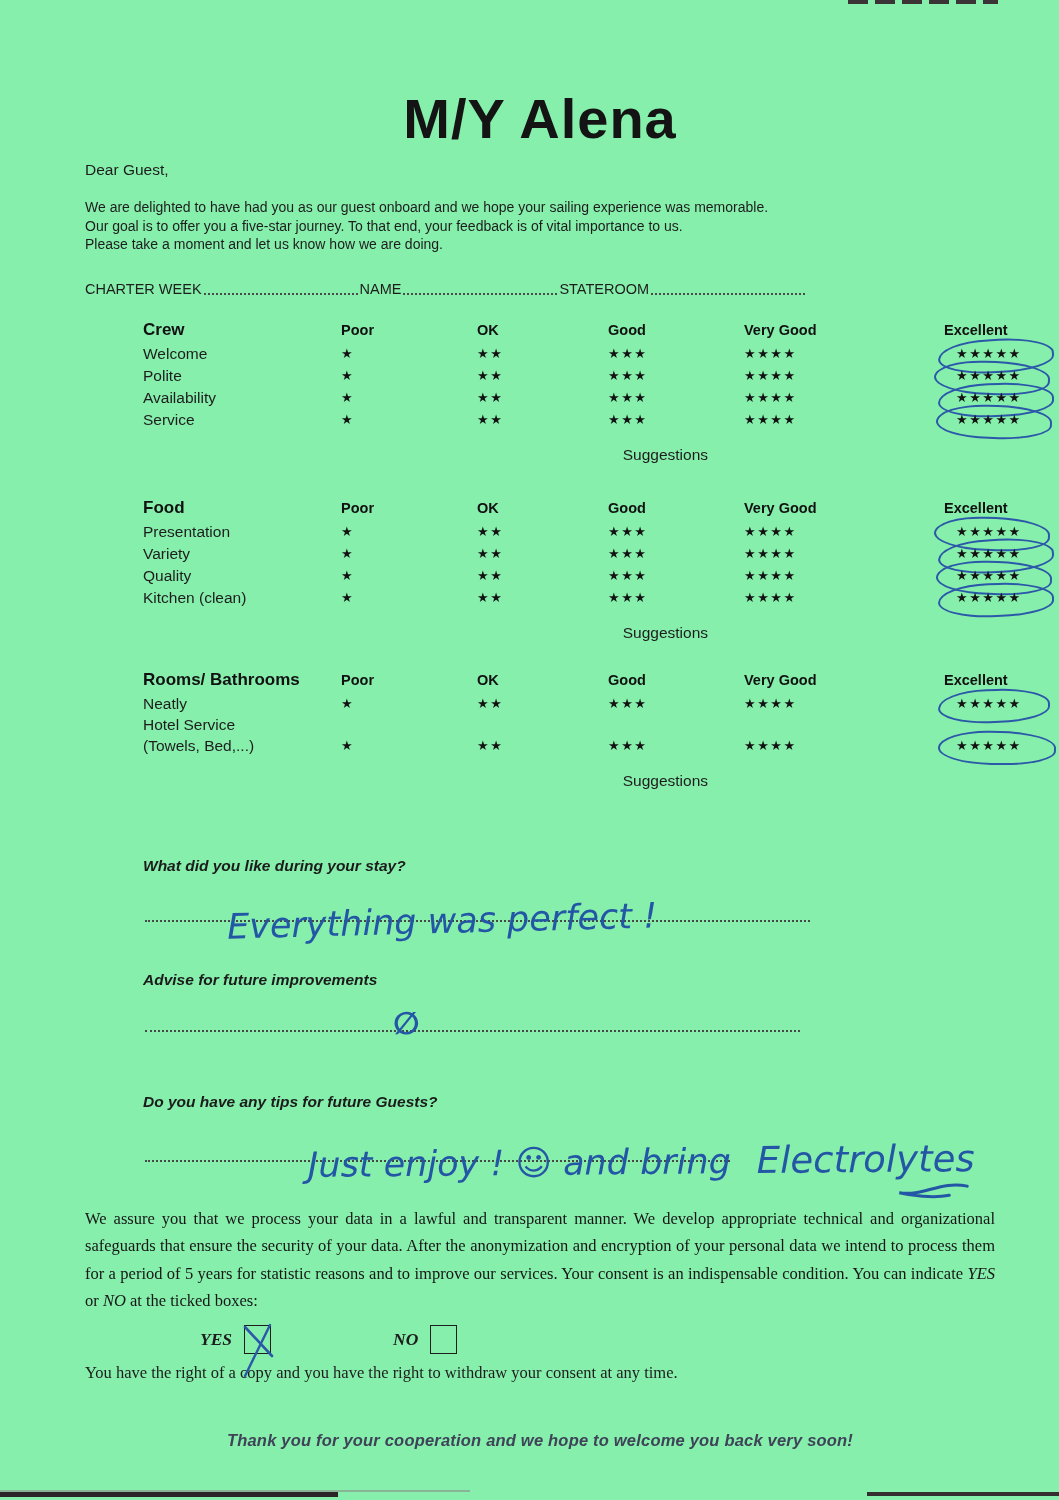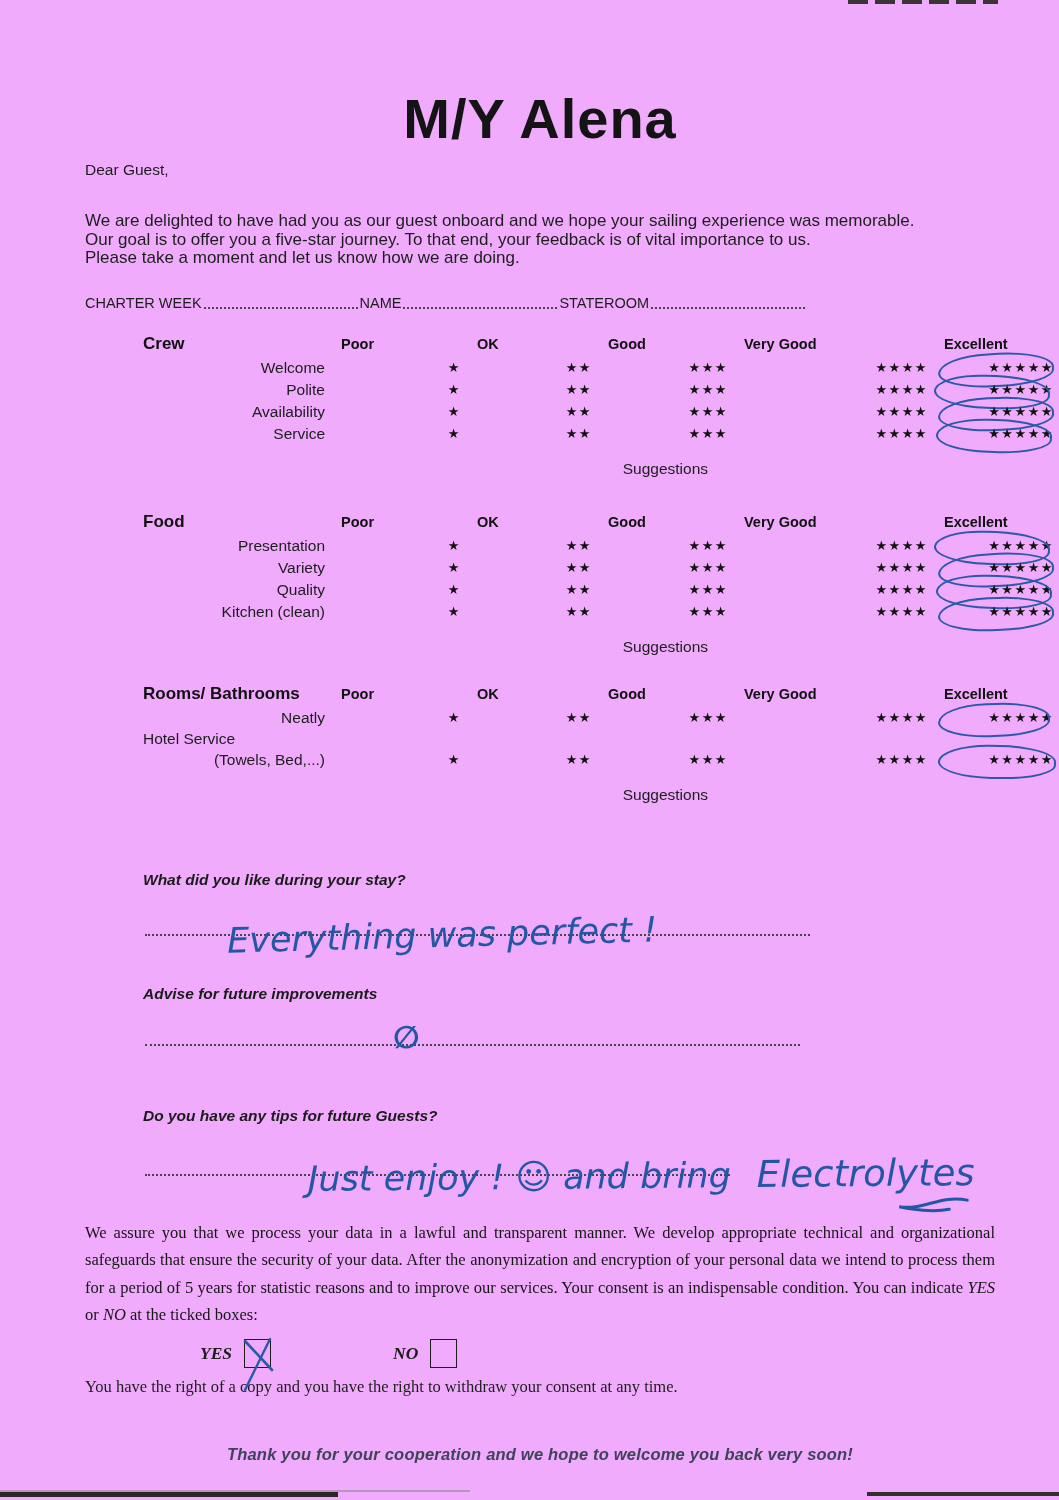--- a/index.html
+++ b/index.html
@@ -1,20 +1,20 @@
 <!DOCTYPE html>
 <html><head>
 <meta charset="utf-8">
 <style>
   * { margin:0; padding:0; box-sizing:border-box; }
   html,body { background:#e8e8e8; }
   body { font-family:"Liberation Sans", sans-serif; }
   .page {
     position:relative; width:1059px; height:1500px; margin:0 auto;
-    background:#f0abfc; color:#1d1d1d; overflow:hidden;
+    background:#86efac; color:#1d1d1d; overflow:hidden;
   }
   .content { padding:0 64px 0 85px; }
 
   
   .artifact-top {
     position:absolute; top:0; left:848px; width:150px; height:4px;
     background:repeating-linear-gradient(90deg,#3a3436 0 20px,transparent 20px 27px);
   }
   .artifact-bottom-left {
     position:absolute; bottom:3px; left:0; width:338px; height:5px; background:#2c2527;
@@ -24,32 +24,32 @@
   }
   .artifact-bottom-right {
     position:absolute; bottom:4px; right:0; width:192px; height:4px; background:#342e30;
   }
 
   .title {
     margin-top:86px; text-align:center;
     font-size:56px; font-weight:600; letter-spacing:1px; color:#141414;
   }
   .greeting { margin-top:10px; font-size:15.5px; font-weight:400; }
-  .intro { margin-top:33px; font-size:17px; line-height:18.5px; font-weight:500; }
+  .intro { margin-top:19px; font-size:14px; line-height:18.5px; font-weight:500; }
 
   .fieldline { margin-top:27px; display:flex; align-items:flex-end; width:722px; font-size:14.5px; font-weight:500; }
   .fieldline .flabel { white-space:nowrap; }
   .fieldline .dots { flex:1; border-bottom:2px dotted #4a4a4a; margin:0 2px 2px 2px; min-width:60px; }
 
   .tables { margin-left:58px; }
   .rgrid { display:grid; grid-template-columns:182px 120px 115px 120px 184px 110px; align-items:center;gap:16px; }
   .sec-head { height:26px; }
   .sec-title { font-size:17px; font-weight:700; color:#111; }
   .col-h { font-size:14.5px; font-weight:700; color:#111; }
-  .rrow { height:22px;text-align:right; }
+  .rrow { height:22px; }
   .row-label { font-size:15.5px; font-weight:500; }
   .row-label.plain { grid-column:1 / -1; height:20px; display:flex; align-items:center; }
   .stars { font-size:13px; letter-spacing:1.5px; color:#121212; white-space:nowrap; }
 
   .excellent-cell { position:relative; padding-left:12px; }
   .pen-circle {
     position:absolute; left:-6px; top:-7px; width:116px; height:34px;
     border:2.6px solid #2b58a8; border-radius:48% 52% 50% 50%/58% 52% 48% 52%;
     pointer-events:none;
   }

